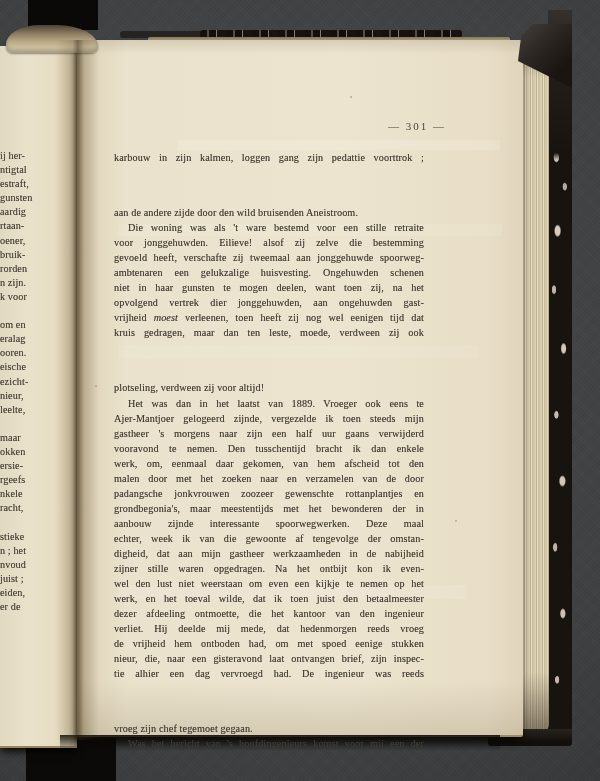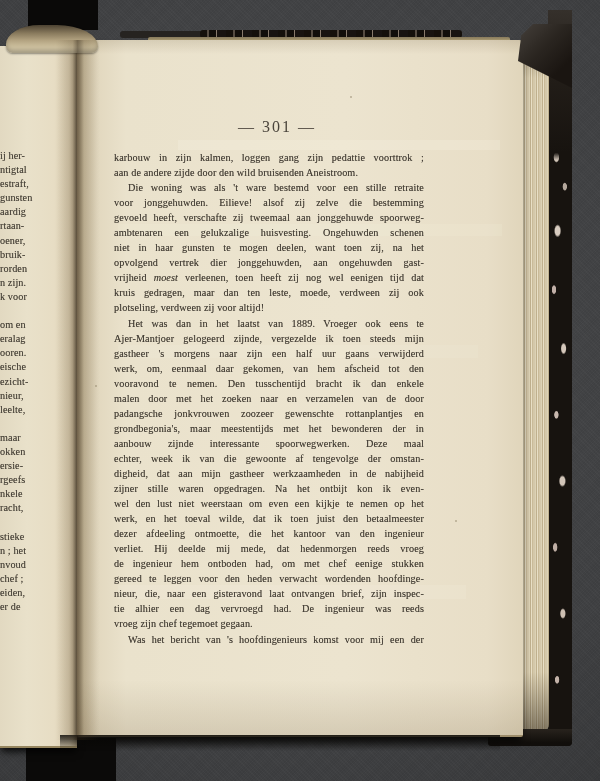--- a/index.html
+++ b/index.html
@@ -102,26 +102,26 @@
   .bottom-left-black{left:26px;top:738px;width:90px;height:43px;background:#0b0a09;}
   .cover-bottom{left:488px;top:729px;width:84px;height:17px;border-radius:0 0 4px 3px;
     background:linear-gradient(180deg,#28231d 0%,#110e0b 80%);}
 
   
   .band{background:#faf5e6;pointer-events:none;}
   .speck{width:2px;height:2px;border-radius:50%;background:#8a8065;opacity:0.55;}
 
   
   .pagenum{
-    left:122px;top:119px;width:310px;height:15px;line-height:15px;
-    text-align:center;color:#4a443b;font-size:16px;letter-spacing:2px;
+    left:136px;top:119px;width:310px;height:15px;line-height:15px;
+    text-align:right;color:#4a443b;font-size:11px;letter-spacing:2px;
   }
   .textcol{left:114px;top:150px;width:310px;color:#413c34;font-size:10.2px;letter-spacing:0.12px;}
   .tline{height:15.05px;line-height:15.05px;overflow:hidden;text-align:justify;text-align-last:justify;text-shadow:0 0 0.4px rgba(64,54,42,0.55);}
-  .tline.end{text-align-last:left;}
+  .tline.end{text-align-last:left;margin-top:40px;}
   .tline.indent{text-indent:14px;}
   .fragcol{left:0;top:149px;width:65px;color:#454037;font-size:10.2px;letter-spacing:0.1px;}
   .fline{height:14.1px;line-height:14.1px;white-space:nowrap;overflow:hidden;text-shadow:0 0 0.4px rgba(64,54,42,0.5);}
 </style>
 </head>
 <body>
 
 <div class="stage">
 
   <div class="abs top-gap"></div>
@@ -159,35 +159,34 @@
       <div class="tline">gevoeld heeft, verschafte zij tweemaal aan jonggehuwde spoorweg-</div>
       <div class="tline">ambtenaren een gelukzalige huisvesting. Ongehuwden schenen</div>
       <div class="tline">niet in haar gunsten te mogen deelen, want toen zij, na het</div>
       <div class="tline">opvolgend vertrek dier jonggehuwden, aan ongehuwden gast-</div>
       <div class="tline"><span>vrijheid </span><i>moest</i><span> verleenen, toen heeft zij nog wel eenigen tijd dat</span></div>
       <div class="tline">kruis gedragen, maar dan ten leste, moede, verdween zij ook</div>
       <div class="tline end">plotseling, verdween zij voor altijd!</div>
       <div class="tline indent">Het was dan in het laatst van 1889. Vroeger ook eens te</div>
       <div class="tline">Ajer-Mantjoer gelogeerd zijnde, vergezelde ik toen steeds mijn</div>
       <div class="tline">gastheer 's morgens naar zijn een half uur gaans verwijderd</div>
+      <div class="tline">vooravond te nemen. Den tusschentijd bracht ik dan enkele</div>
       <div class="tline">werk, om, eenmaal daar gekomen, van hem afscheid tot den</div>
-      <div class="tline">vooravond te nemen. Den tusschentijd bracht ik dan enkele</div>
       <div class="tline">malen door met het zoeken naar en verzamelen van de door</div>
       <div class="tline">padangsche jonkvrouwen zoozeer gewenschte rottanplantjes en</div>
       <div class="tline">grondbegonia's, maar meestentijds met het bewonderen der in</div>
       <div class="tline">aanbouw zijnde interessante spoorwegwerken. Deze maal</div>
       <div class="tline">echter, week ik van die gewoonte af tengevolge der omstan-</div>
       <div class="tline">digheid, dat aan mijn gastheer werkzaamheden in de nabijheid</div>
       <div class="tline">zijner stille waren opgedragen. Na het ontbijt kon ik even-</div>
       <div class="tline">wel den lust niet weerstaan om even een kijkje te nemen op het</div>
       <div class="tline">werk, en het toeval wilde, dat ik toen juist den betaalmeester</div>
       <div class="tline">dezer afdeeling ontmoette, die het kantoor van den ingenieur</div>
       <div class="tline">verliet. Hij deelde mij mede, dat hedenmorgen reeds vroeg</div>
-      <div class="tline">de ingenieur hem ontboden had, om met chef eenige stukken</div>
-      <div class="tline">gereed te leggen voor den heden verwacht wordenden hoofdinge-</div>
+      <div class="tline">de vrijheid hem ontboden had, om met spoed eenige stukken</div>
       <div class="tline">nieur, die, naar een gisteravond laat ontvangen brief, zijn inspec-</div>
       <div class="tline">tie alhier een dag vervroegd had. De ingenieur was reeds</div>
       <div class="tline end">vroeg zijn chef tegemoet gegaan.</div>
       <div class="tline indent">Was het bericht van 's hoofdingenieurs komst voor mij een der</div>
     </div>
   <div class="abs fragcol">
       <div class="fline">ij her-</div>
       <div class="fline">ntigtal</div>
       <div class="fline">estraft,</div>
       <div class="fline">gunsten</div>
@@ -210,18 +209,18 @@
       <div class="fline">maar</div>
       <div class="fline">okken</div>
       <div class="fline">ersie-</div>
       <div class="fline">rgeefs</div>
       <div class="fline">nkele</div>
       <div class="fline">racht,</div>
       <div class="fline"></div>
       <div class="fline">stieke</div>
       <div class="fline">n ; het</div>
       <div class="fline">nvoud</div>
-      <div class="fline">chef ;</div>
+      <div class="fline">juist ;</div>
       <div class="fline">eiden,</div>
       <div class="fline">er de</div>
     </div>
 
 </div>
 
 </body></html>

